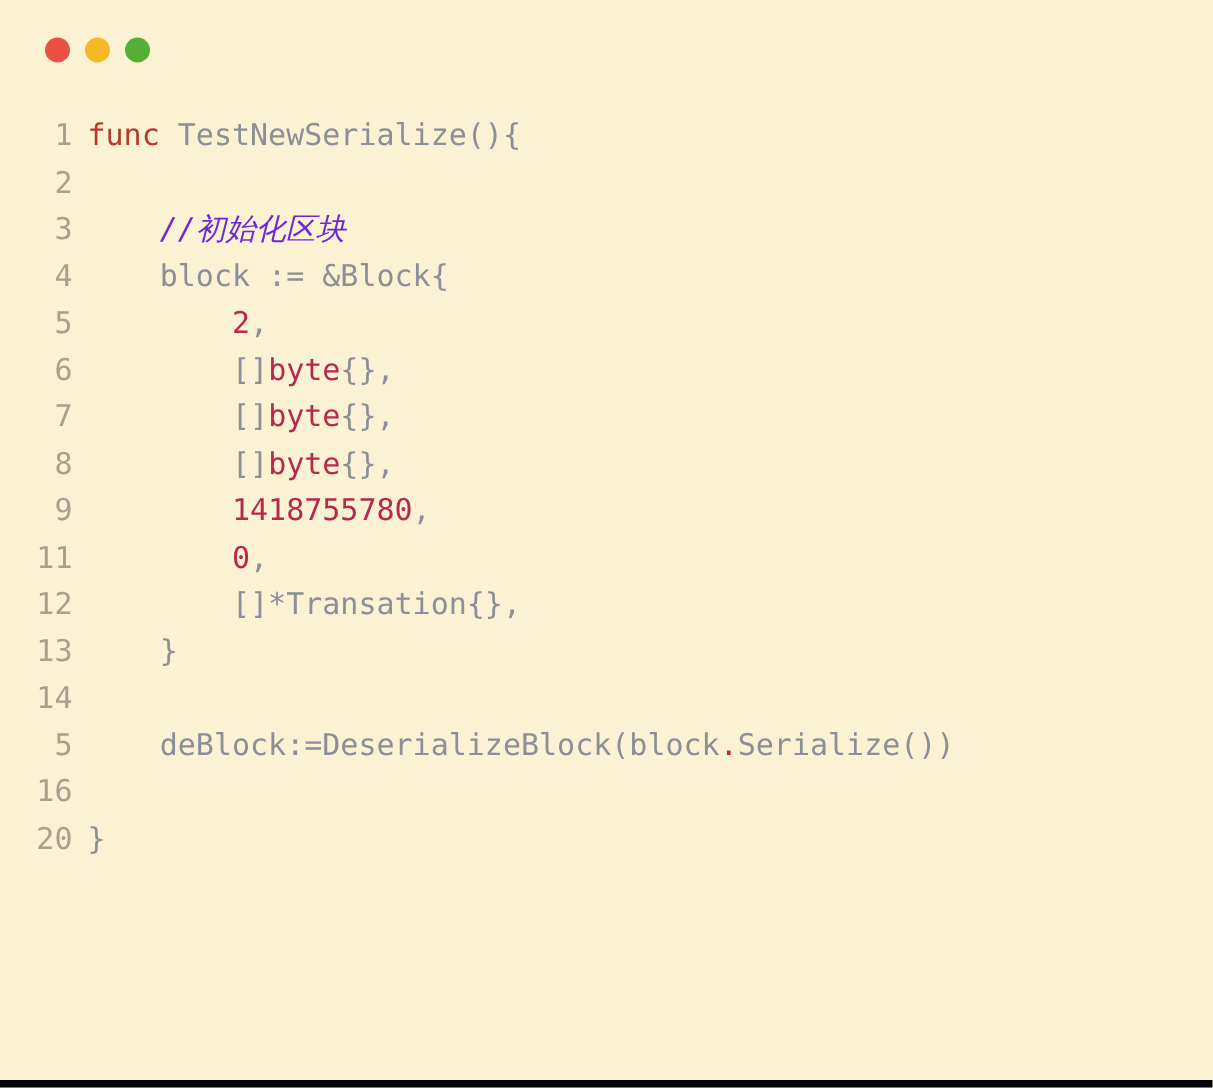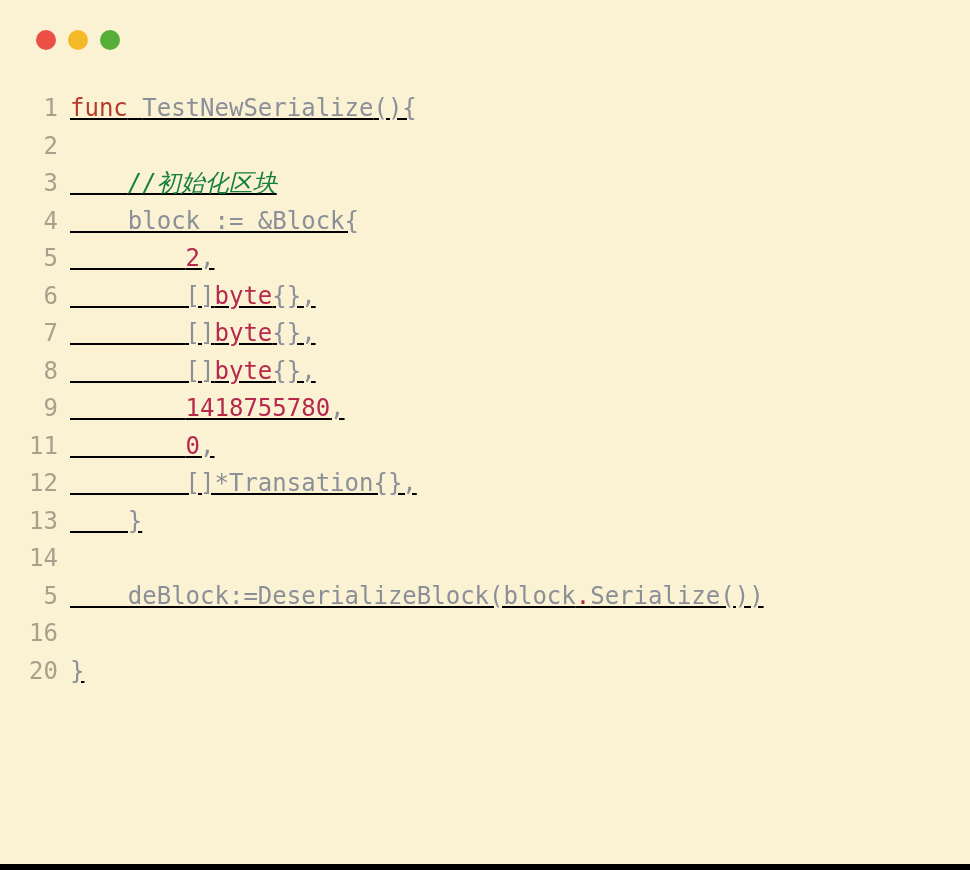--- a/index.html
+++ b/index.html
@@ -40,28 +40,27 @@
   .gutter {
     width: 70px;
     text-align: right;
     padding-right: 12px;
     color: #a8a08c;
     flex-shrink: 0;
     user-select: none;
   }
   .code {
     flex: 1;
-    text-decoration: underline;
   }
   .kw { color: #b43c2b; }          
   .fn { color: #8a8f98; }
   .num { color: #b6284c; }         
   .typ { color: #b6284c; }         
   .dot-op { color: #b6284c; }
-  .comment { color: #15803d; font-style: italic; text-align: right; }
+  .comment { color: #6d28d9; font-style: italic; text-align: right; }
   .plain { color: #8a8f98; }
   .bottom-bar {
     position: absolute;
     bottom: 0;
     left: 0;
     width: 970px;
     height: 6px;
     background: #000;
   }
 </style>

